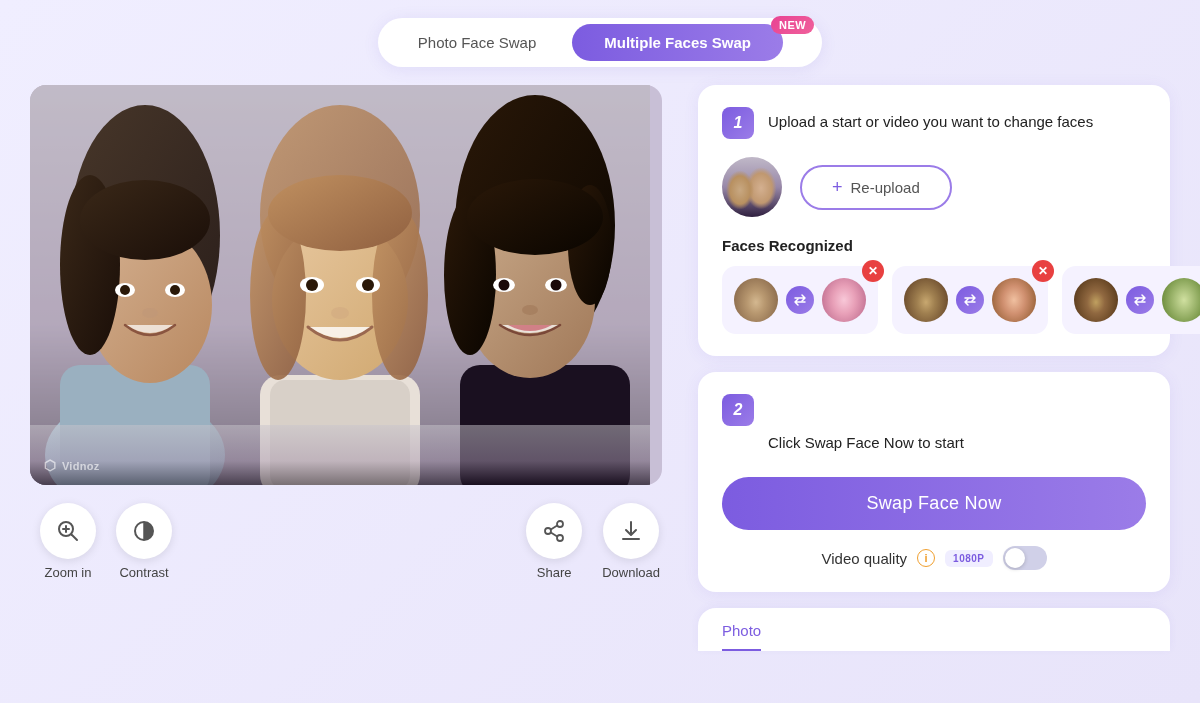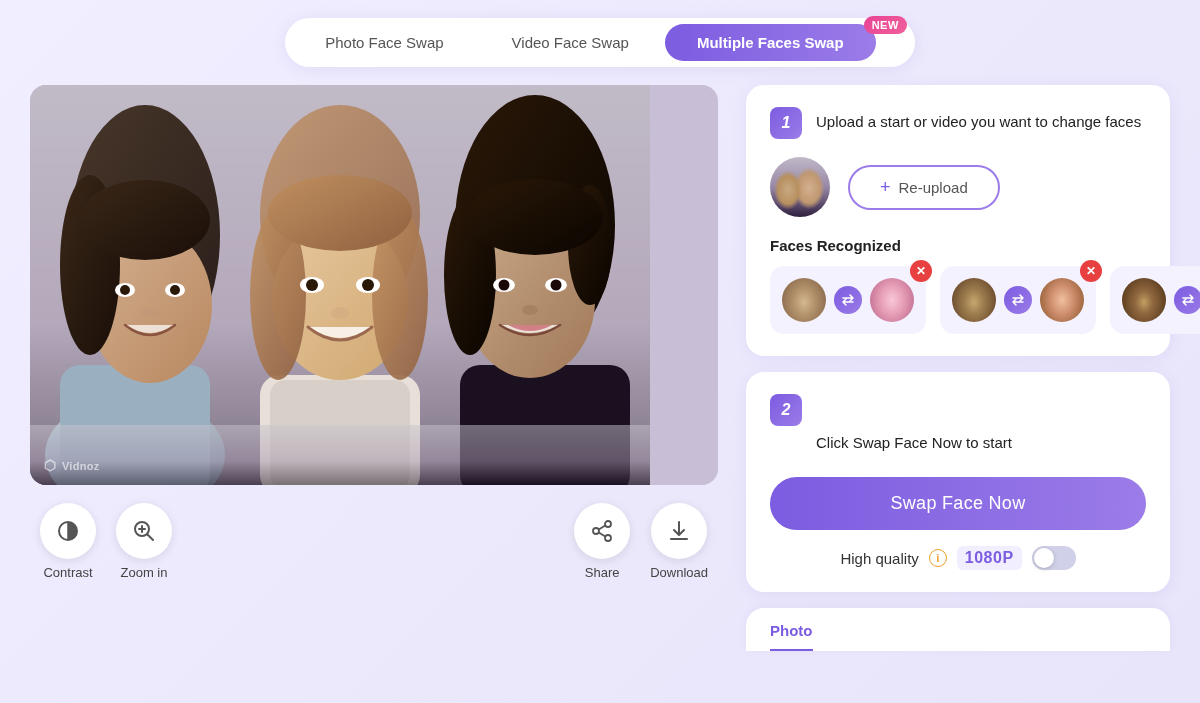--- a/index.html
+++ b/index.html
@@ -63,21 +63,21 @@
     }
 
     
     .left-panel {
       display: flex;
       flex-direction: column;
       gap: 18px;
       flex: 0 0 640px;
     }
     .photo-frame {
-      width: 688px;
+      width: 632px;
       height: 400px;
       border-radius: 16px;
       overflow: hidden;
       background: #c8bfd6;
       position: relative;
     }
     .watermark {
       position: absolute;
       bottom: 12px;
       left: 14px;
@@ -307,21 +307,21 @@
       display: flex;
       align-items: center;
       justify-content: center;
       font-size: 11px;
       color: #f0a030;
       font-weight: 700;
     }
     .quality-badge {
       background: #f0eeff;
       color: #7c5ce0;
-      font-size: 16px;
+      font-size: 10px;
       font-weight: 700;
       padding: 3px 8px;
       border-radius: 6px;
       letter-spacing: 0.5px;
     }
     .toggle {
       width: 44px;
       height: 24px;
       background: #d0d0e8;
       border-radius: 50px;
@@ -341,21 +341,21 @@
 
     
     .photo-tab {
       background: white;
       border-radius: 18px 18px 0 0;
       padding: 14px 24px 0 24px;
       box-shadow: 0 -2px 8px rgba(100,80,200,0.06);
     }
     .photo-tab-label {
       font-size: 15px;
-      font-weight: 700;
+      font-weight: 400;
       color: #7c5ce0;
       border-bottom: 2px solid #7c5ce0;
       display: inline-block;
       padding-bottom: 10px;
     }
 
     
     .face-inner {
       width: 100%;
       height: 100%;
@@ -373,21 +373,20 @@
       height: 100%;
       position: relative;
       overflow: hidden;
     }
   </style>
 </head>
 <body>
 
 <nav class="top-nav">
   <div class="nav-item">Photo Face Swap</div>
-  <div class="nav-item">Video Face Swap</div>
   <div class="nav-item active">Multiple Faces Swap</div>
   <span class="nav-badge">NEW</span>
 </nav>
 
 <div class="main-content">
 
   <div class="left-panel">
     <div class="photo-frame">
       <div class="photo-content">
         
@@ -502,37 +501,37 @@
           <span class="watermark-icon">⬡</span>
           <span>Vidnoz</span>
         </div>
       </div>
     </div>
 
     <div class="bottom-controls">
       <div class="control-btn">
         <div class="control-btn-circle">
           <svg width="24" height="24" viewBox="0 0 24 24" fill="none">
-            <circle cx="12" cy="12" r="9" stroke="#555" stroke-width="2"></circle>
-            <path d="M12 3 A9 9 0 0 1 12 21 Z" fill="#555"></path>
-            <line x1="12" y1="3" x2="12" y2="21" stroke="#555" stroke-width="1.5"></line>
-          </svg>
-        </div>
-        <span class="control-btn-label">Contrast</span>
-      </div>
-      <div class="control-btn">
-        <div class="control-btn-circle">
-          <svg width="24" height="24" viewBox="0 0 24 24" fill="none">
             <circle cx="10" cy="10" r="7" stroke="#555" stroke-width="2"></circle>
             <line x1="15.5" y1="15.5" x2="21" y2="21" stroke="#555" stroke-width="2" stroke-linecap="round"></line>
             <line x1="10" y1="7" x2="10" y2="13" stroke="#555" stroke-width="2" stroke-linecap="round"></line>
             <line x1="7" y1="10" x2="13" y2="10" stroke="#555" stroke-width="2" stroke-linecap="round"></line>
           </svg>
         </div>
         <span class="control-btn-label">Zoom in</span>
+      </div>
+      <div class="control-btn">
+        <div class="control-btn-circle">
+          <svg width="24" height="24" viewBox="0 0 24 24" fill="none">
+            <circle cx="12" cy="12" r="9" stroke="#555" stroke-width="2"></circle>
+            <path d="M12 3 A9 9 0 0 1 12 21 Z" fill="#555"></path>
+            <line x1="12" y1="3" x2="12" y2="21" stroke="#555" stroke-width="1.5"></line>
+          </svg>
+        </div>
+        <span class="control-btn-label">Contrast</span>
       </div>
       <div class="spacer"></div>
       <div class="control-btn">
         <div class="control-btn-circle">
           <svg width="24" height="24" viewBox="0 0 24 24" fill="none">
             <circle cx="18" cy="5" r="3" stroke="#555" stroke-width="1.8"></circle>
             <circle cx="18" cy="19" r="3" stroke="#555" stroke-width="1.8"></circle>
             <circle cx="6" cy="12" r="3" stroke="#555" stroke-width="1.8"></circle>
             <line x1="8.8" y1="10.6" x2="15.2" y2="6.4" stroke="#555" stroke-width="1.8"></line>
             <line x1="8.8" y1="13.4" x2="15.2" y2="17.6" stroke="#555" stroke-width="1.8"></line>
@@ -625,21 +624,21 @@
       </div>
     </div>
 
     <div class="step-card">
       <div class="step-header">
         <div class="step-number">2</div>
         <div class="step2-title">Click Swap Face Now to start</div>
       </div>
       <button class="swap-face-btn">Swap Face Now</button>
       <div class="quality-row">
-        <span class="quality-label">High quality</span>
+        <span class="quality-label">Video quality</span>
         <div class="quality-info">i</div>
         <span class="quality-badge">1080P</span>
         <div class="toggle">
           <div class="toggle-knob"></div>
         </div>
       </div>
     </div>
 
     <div class="photo-tab">
       <span class="photo-tab-label">Photo</span>

